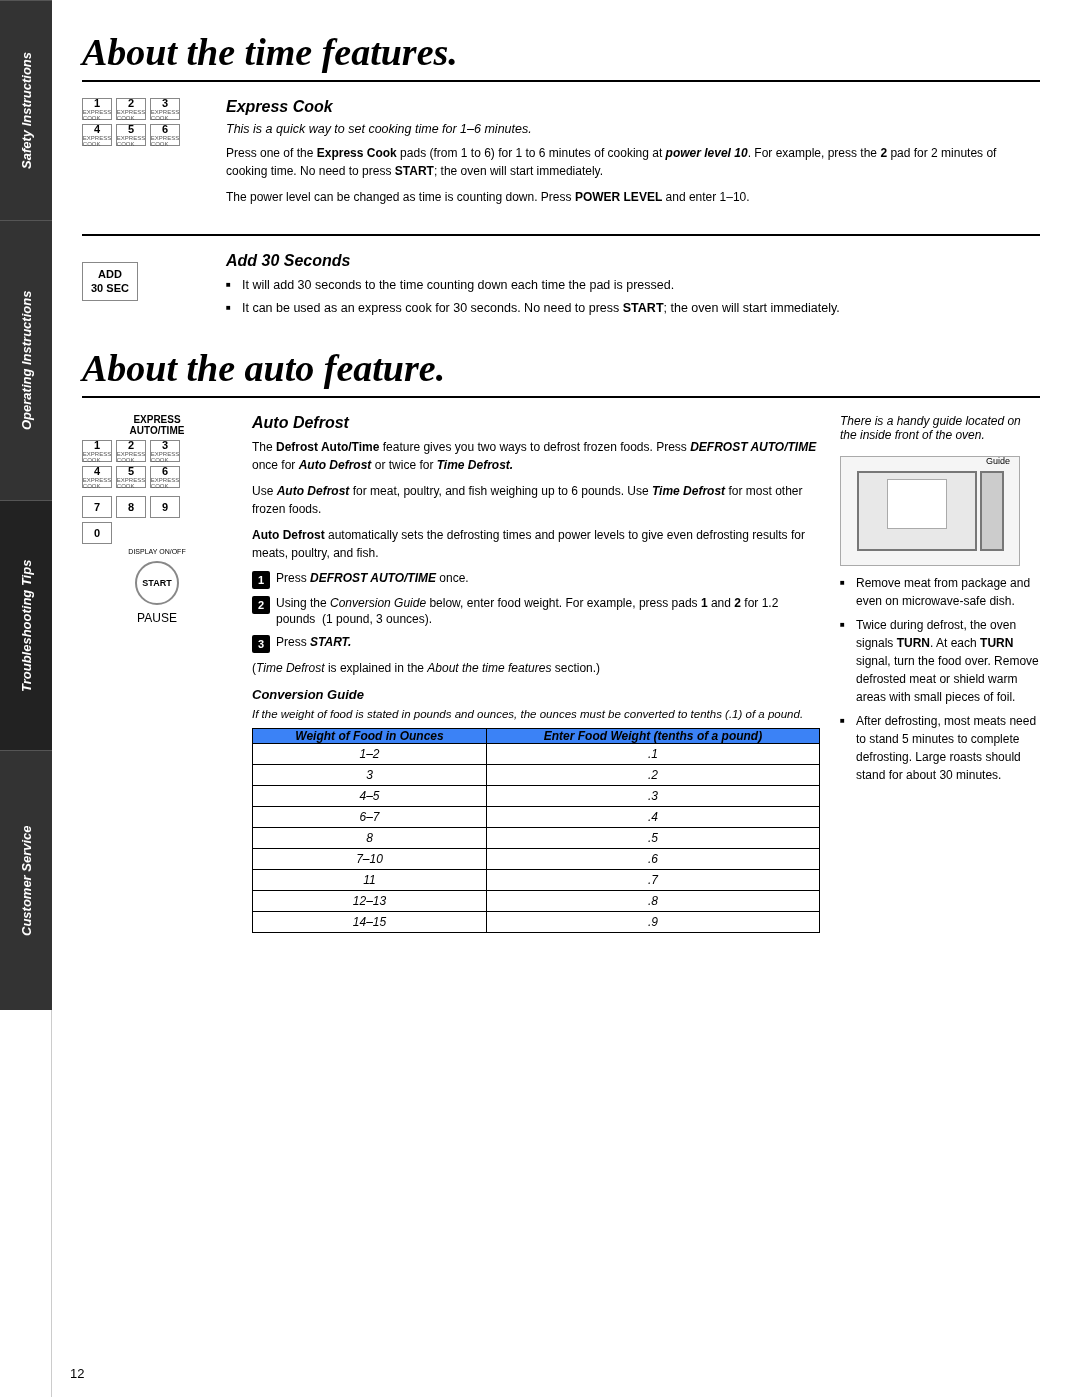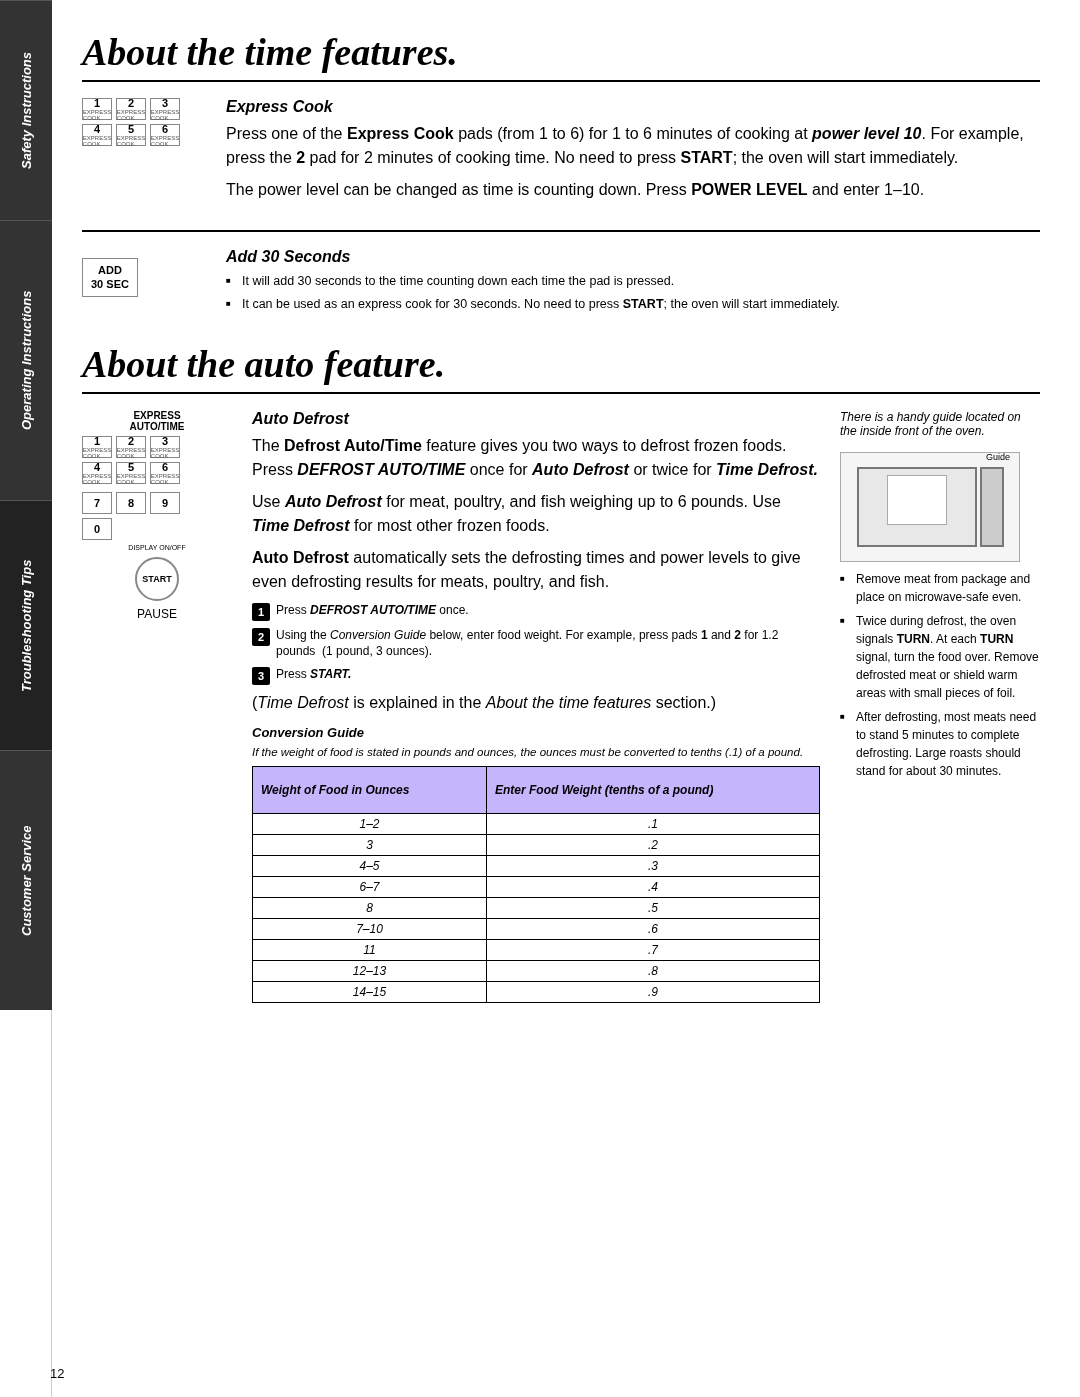--- a/index.html
+++ b/index.html
@@ -109,21 +109,21 @@
     }
 
     .section-heading {
       font-size: 16px;
       font-style: italic;
       font-weight: bold;
       margin-bottom: 6px;
       color: #000;
     }
     .section-text {
-      font-size: 16px;
+      font-size: 12px;
       line-height: 1.5;
       color: #000;
       margin-bottom: 8px;
     }
     .section-text b { font-weight: bold; }
     .section-text i { font-style: italic; }
 
     .italic-intro {
       font-size: 12.5px;
       font-style: italic;
@@ -297,26 +297,26 @@
       font-style: italic;
       line-height: 1.4;
       margin-bottom: 6px;
     }
     .conv-table {
       border-collapse: collapse;
       width: 100%;
       font-size: 12px;
     }
     .conv-table th {
-      background: #c4b5fd;
+      background: #3b82f6;
       border: 1px solid #000;
-      padding: 16px 8px;
-      font-style: italic;
-      font-weight: bold;
-      text-align: left;
+      padding: 0 8px;
+      font-style: italic;
+      font-weight: bold;
+      text-align: center;
     }
     .conv-table td {
       border: 1px solid #000;
       padding: 3px 8px;
       text-align: center;
       font-style: italic;
     }
 
     .right-bullets {
       margin-top: 8px;
@@ -332,21 +332,21 @@
       content: '■';
       position: absolute;
       left: 0;
       font-size: 8px;
       top: 3px;
     }
 
     .page-number {
       position: absolute;
       bottom: 16px;
-      left: 50px;
+      left: 70px;
       font-size: 13px;
       color: #000;
     }
 
     .italic-right {
       font-size: 12px;
       font-style: italic;
       margin-bottom: 6px;
     }
   </style>
@@ -399,20 +399,21 @@
               <span class="key-label">EXPRESS COOK</span>
             </div>
           <div class="key-btn">
               <span>6</span>
               <span class="key-label">EXPRESS COOK</span>
             </div>
         </div>
       </div>
       <div class="section-right">
         <div class="section-heading">Express Cook</div>
+        <div class="italic-intro">This is a quick way to set cooking time for 1–6 minutes.</div>
         <p class="section-text">
           Press one of the <b>Express Cook</b> pads (from 1 to 6) for 1 to 6 minutes of cooking at <b><i>power level 10</i></b>. For example, press the <b>2</b> pad for 2 minutes of cooking time. No need to press <b>START</b>; the oven will start immediately.
         </p>
         <p class="section-text">
           The power level can be changed as time is counting down. Press <b>POWER LEVEL</b> and enter 1–10.
         </p>
       </div>
     </div>
 
     <hr class="section-divider">
@@ -569,21 +570,21 @@
           <div style="display:flex;margin-top:14px;border:1px solid #aaa;width:180px;height:110px;background:#f5f5f5;align-items:center;justify-content:center;">
             <div style="display:flex;align-items:center;">
               <div style="width:120px;height:80px;border:2px solid #777;background:#e8e8e8;position:relative;">
                 <div style="position:absolute;top:6px;left:50%;transform:translateX(-50%);width:60px;height:50px;border:1px solid #aaa;background:#fff;"></div>
               </div>
               <div style="width:24px;height:80px;border:2px solid #777;background:#ccc;margin-left:3px;"></div>
             </div>
           </div>
         </div>
         <div class="right-bullets" id="right-bullets-container">
-        <div class="right-bullet-item">Remove meat from package and place on microwave-safe even.</div>
+        <div class="right-bullet-item">Remove meat from package and even on microwave-safe dish.</div>
             <div class="right-bullet-item">Twice during defrost, the oven signals <b>TURN</b>. At each <b>TURN</b> signal, turn the food over. Remove defrosted meat or shield warm areas with small pieces of foil.</div>
             <div class="right-bullet-item">After defrosting, most meats need to stand 5 minutes to complete defrosting. Large roasts should stand for about 30 minutes.</div>
           </div>
       </div>
 
     </div>
 
   </div>
 
   <div class="page-number">12</div>

